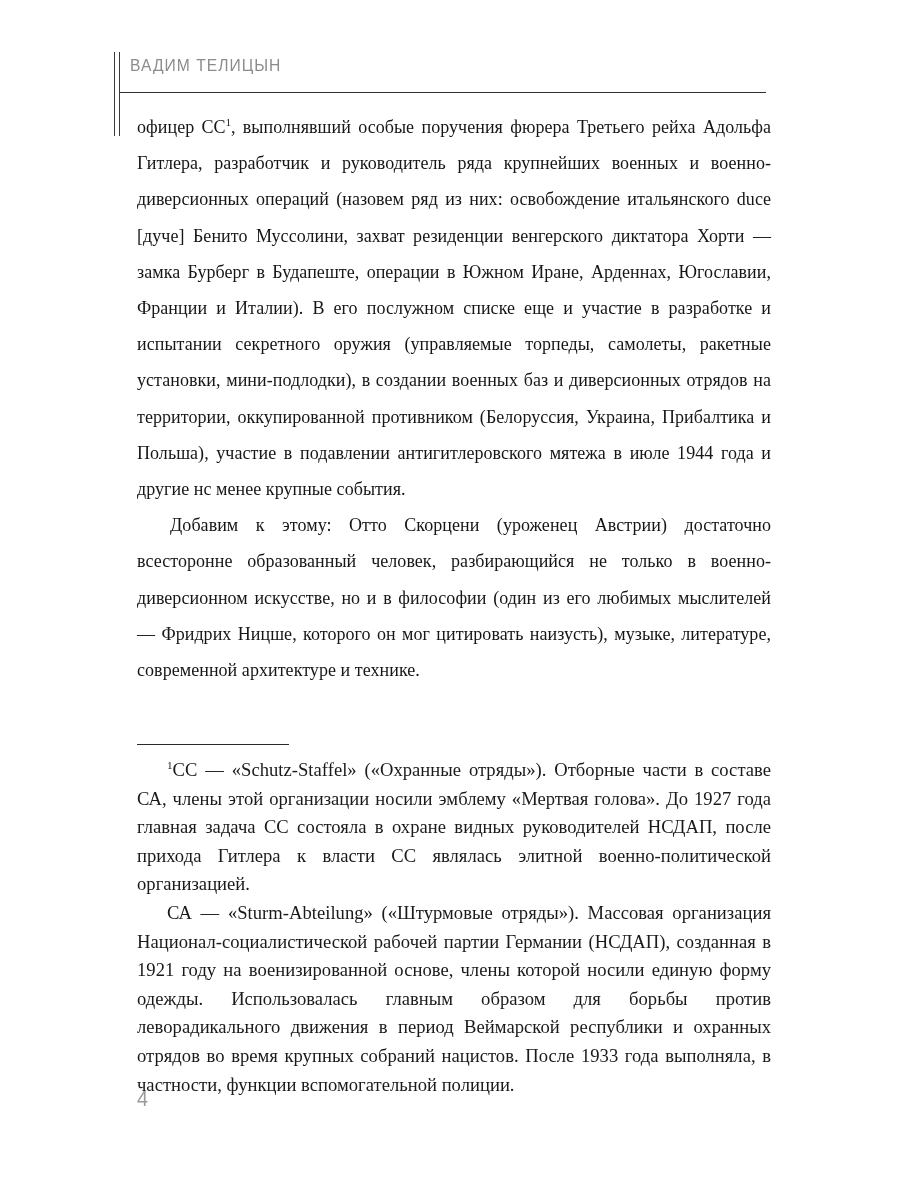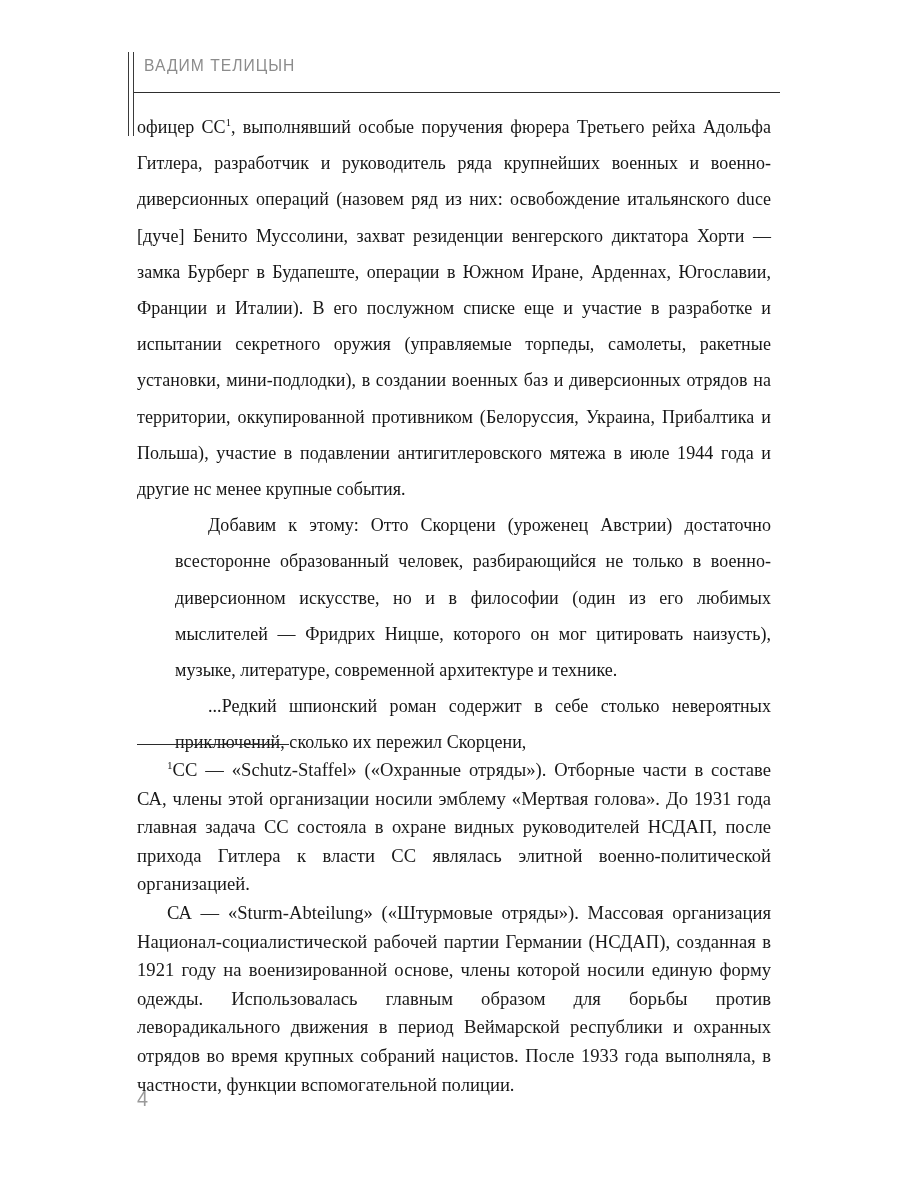--- a/index.html
+++ b/index.html
@@ -20,21 +20,21 @@
   .page {
     position: absolute;
     inset: 0;
     width: 900px;
     height: 1200px;
   }
 
   
   .runhead {
     position: absolute;
-    left: 128px;
+    left: 114px;
     top: 50px;
     width: 660px;
     height: 90px;
   }
   .runhead-rule-v1,
   .runhead-rule-v2 {
     position: absolute;
     top: 2px;
     width: 1px;
     height: 84px;
@@ -81,21 +81,20 @@
     line-height: 36.2px;
     text-align: justify;
     text-align-last: left;
     text-justify: inter-word;
     hyphens: manual;
     letter-spacing: 0.05px;
     color: #161616;
   }
   .body-block p.indent {
     text-indent: 33px;
-    margin-left: 38px;
   }
   .fn-ref {
     font-size: 0.58em;
     vertical-align: super;
     line-height: 0;
   }
 
   
   .footnotes {
     position: absolute;
@@ -152,27 +151,26 @@
     <div class="runhead-rule-h"></div>
     <div class="runhead-title">ВАДИМ ТЕЛИЦЫН</div>
   </div>
 
   <div class="body-block">
 
     <p><span>офицер СС</span><sup class="fn-ref">1</sup><span>, выполнявший особые поручения фюрера Третьего рейха Адольфа Гитлера, разработчик и руководитель ряда крупнейших военных и военно-диверсионных операций (назовем ряд из них: освобождение итальянского duce [дуче] Бенито Муссолини, захват резиденции венгерского диктатора Хорти — замка Бурберг в Будапеште, операции в Южном Иране, Арденнах, Югославии, Франции и Италии). В его послужном списке еще и участие в разработке и испытании секретного оружия (управляемые торпеды, самолеты, ракетные установки, мини-подлодки), в создании военных баз и диверсионных отрядов на территории, оккупированной противником (Белоруссия, Украина, Прибалтика и Польша), участие в подавлении антигитлеровского мятежа в июле 1944 года и другие нс менее крупные события.</span></p>
 
     <p class="indent">Добавим к этому: Отто Скорцени (уроженец Австрии) достаточно всесторонне образованный человек, разбирающийся не только в военно-диверсионном искусстве, но и в философии (один из его любимых мыслителей — Фридрих Ницше, которого он мог цитировать наизусть), музыке, литературе, современной архитектуре и технике.</p>
 
-    <p class="indent">...Редкий шпионский роман содержит в себе столько невероятных приключений, сколько их пережил Скорцени,</p>
 
   </div>
 
   <div class="footnotes">
     <div class="fn-rule"></div>
 
-    <p class="indent"><sup class="fn-marker">1</sup><span>СС — «Schutz-Staffel» («Охранные отряды»). Отборные части в составе СА, члены этой организации носили эмблему «Мертвая голова». До 1931 года главная задача СС состояла в охране видных руководителей НСДАП, после прихода Гитлера к власти СС являлась элитной военно-политической организацией.</span></p>
+    <p class="indent"><sup class="fn-marker">1</sup><span>СС — «Schutz-Staffel» («Охранные отряды»). Отборные части в составе СА, члены этой организации носили эмблему «Мертвая голова». До 1927 года главная задача СС состояла в охране видных руководителей НСДАП, после прихода Гитлера к власти СС являлась элитной военно-политической организацией.</span></p>
 
     <p class="indent">СА — «Sturm-Abteilung» («Штурмовые отряды»). Массовая организация Национал-социалистической рабочей партии Германии (НСДАП), созданная в 1921 году на военизированной основе, члены которой носили единую форму одежды. Использовалась главным образом для борьбы против леворадикального движения в период Веймарской республики и охранных отрядов во время крупных собраний нацистов. После 1933 года выполняла, в частности, функции вспомогательной полиции.</p>
   </div>
 
   <div class="folio">4</div>
 
 </div>
 
 </body></html>

